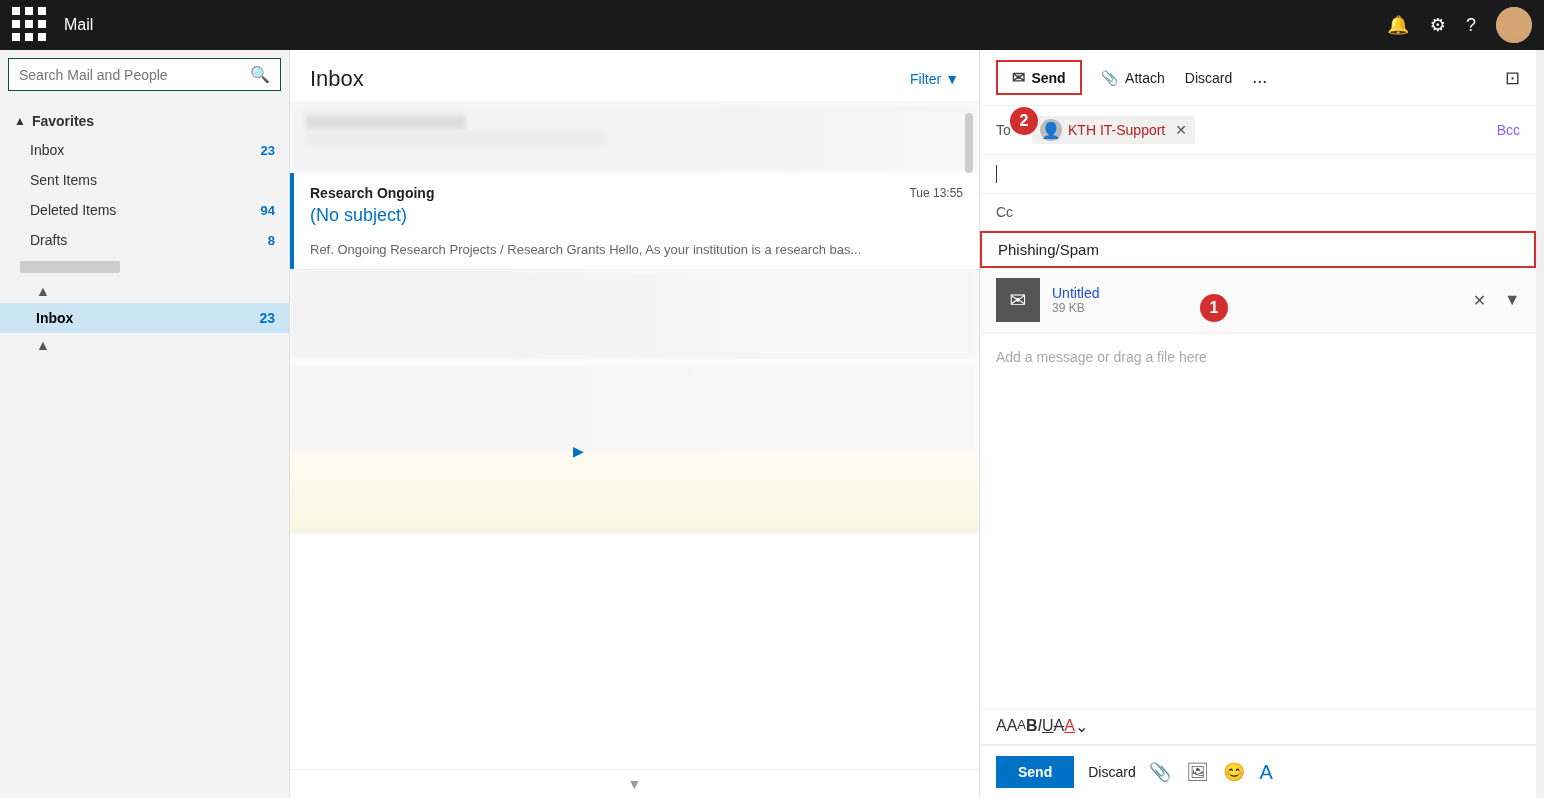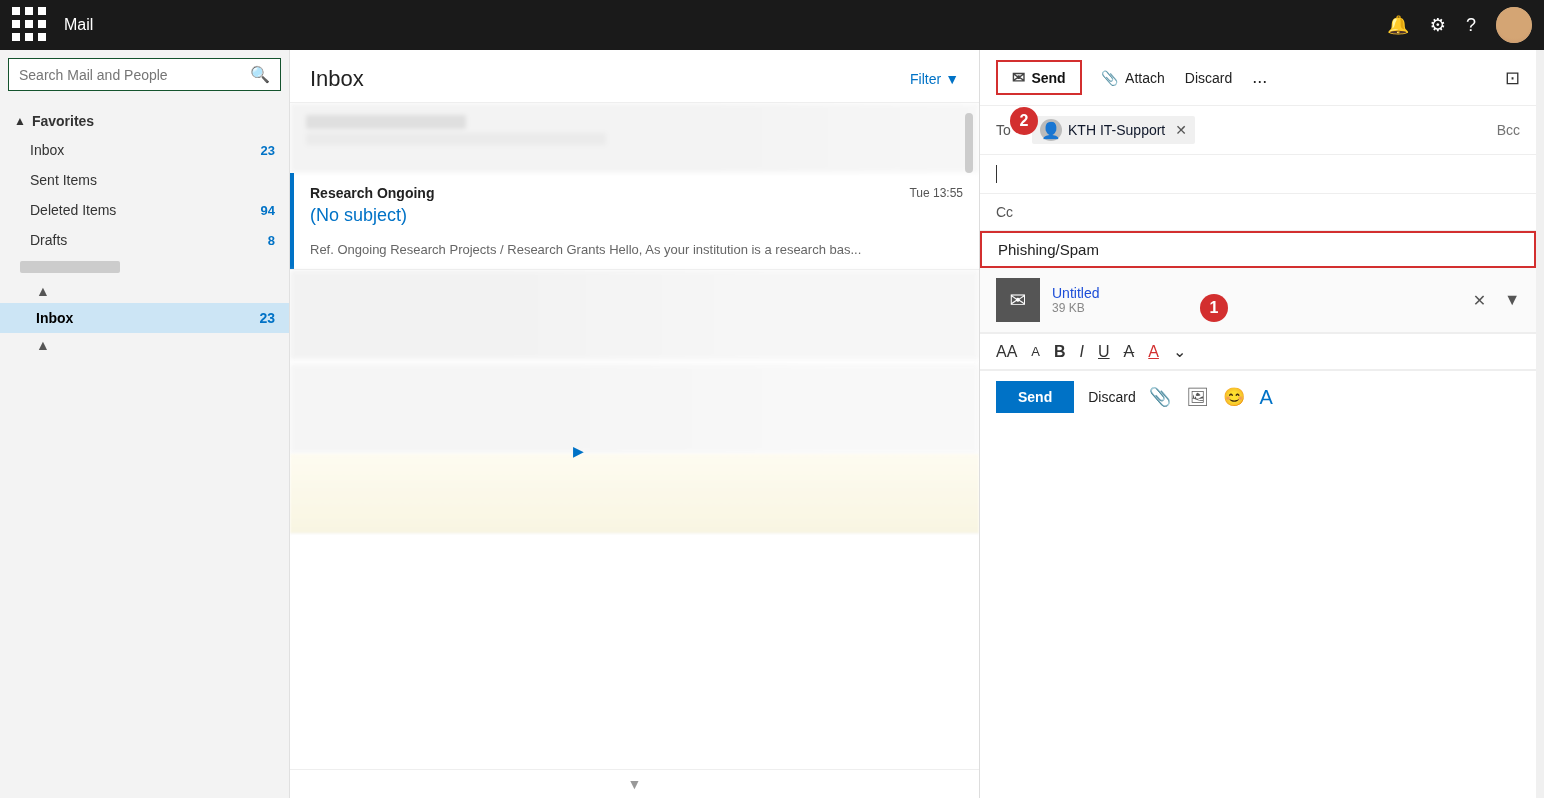--- a/index.html
+++ b/index.html
@@ -345,25 +345,25 @@
       padding: 3px 8px;
     }
     .recipient-avatar {
       width: 22px; height: 22px;
       border-radius: 50%;
       background: #bbb;
       display: flex; align-items: center; justify-content: center;
       font-size: 12px;
       color: white;
     }
-    .recipient-name { font-size: 14px; color: #0f172a; }
+    .recipient-name { font-size: 14px; color: #b91c1c; }
     .recipient-close { cursor: pointer; color: #555; font-size: 14px; margin-left: 4px; }
     .bcc-btn {
       margin-left: auto;
-      color: #737373;
+      color: #8b5cf6;
       cursor: pointer;
       font-size: 14px;
     }
 
     .cursor-row {
       display: flex;
       align-items: center;
       padding: 10px 16px;
       border-bottom: 1px solid #eee;
     }
@@ -424,24 +424,23 @@
     .message-area {
       flex: 1;
       padding: 16px;
       color: #aaa;
       font-size: 14px;
       cursor: text;
     }
 
     .formatting-bar {
       display: flex;
-      align-items: center;
+      align-items: flex-start;
       padding: 8px 16px;
       border-top: 1px solid #eee;
-      gap: 14px;
       border-bottom: 1px solid #eee;
     }
     .fmt-btn {
       cursor: pointer;
       font-size: 16px;
       color: #333;
       display: flex; align-items: center;
       background: none; border: none;
     }
 
@@ -661,20 +660,23 @@
           <span>✉</span>
         </div>
         <div class="attachment-info">
           <div class="attachment-name">Untitled</div>
           <div class="attachment-size">39 KB</div>
         </div>
         <span class="attachment-close">✕</span>
         <span class="attachment-expand">▼</span>
       </div>
 
+      <div class="message-area">
+        <span>Add a message or drag a file here</span>
+      </div>
 
       <div class="formatting-bar">
         <button class="fmt-btn">
           <span>AA</span>
         </button>
         <button class="fmt-btn">
           <span style="font-size:13px;">A</span>
         </button>
         <button class="fmt-btn">
           <strong>B</strong>

